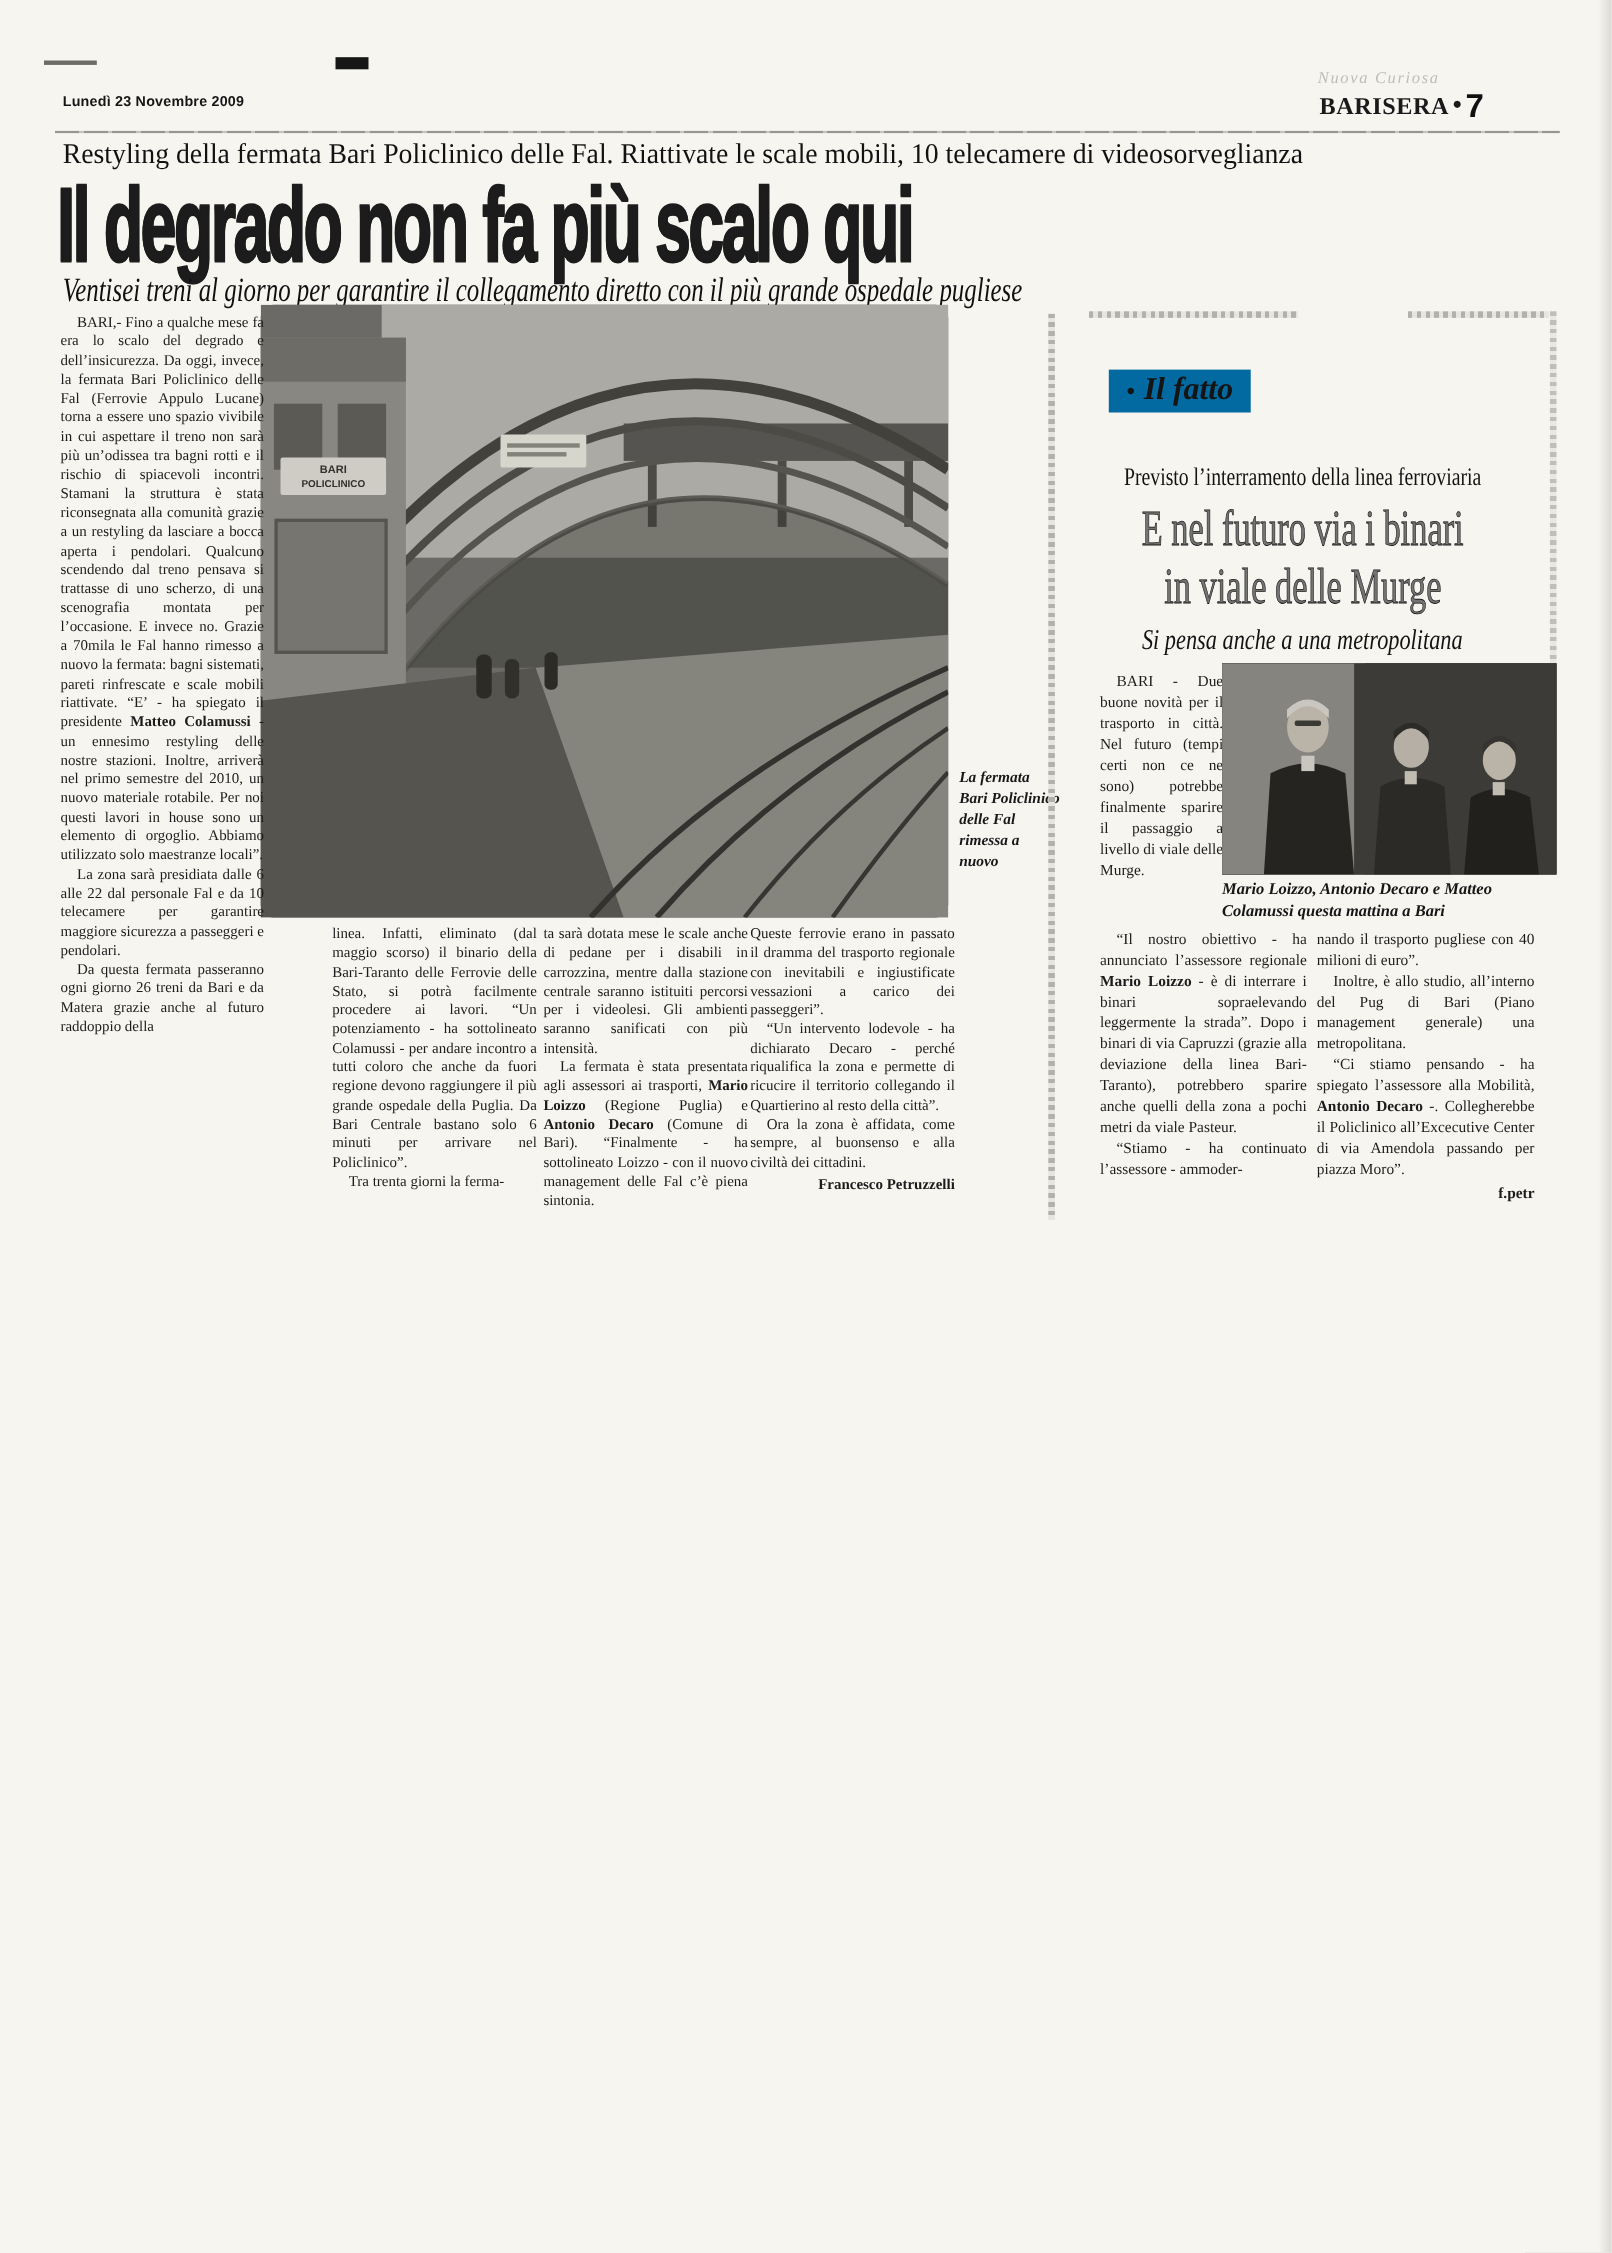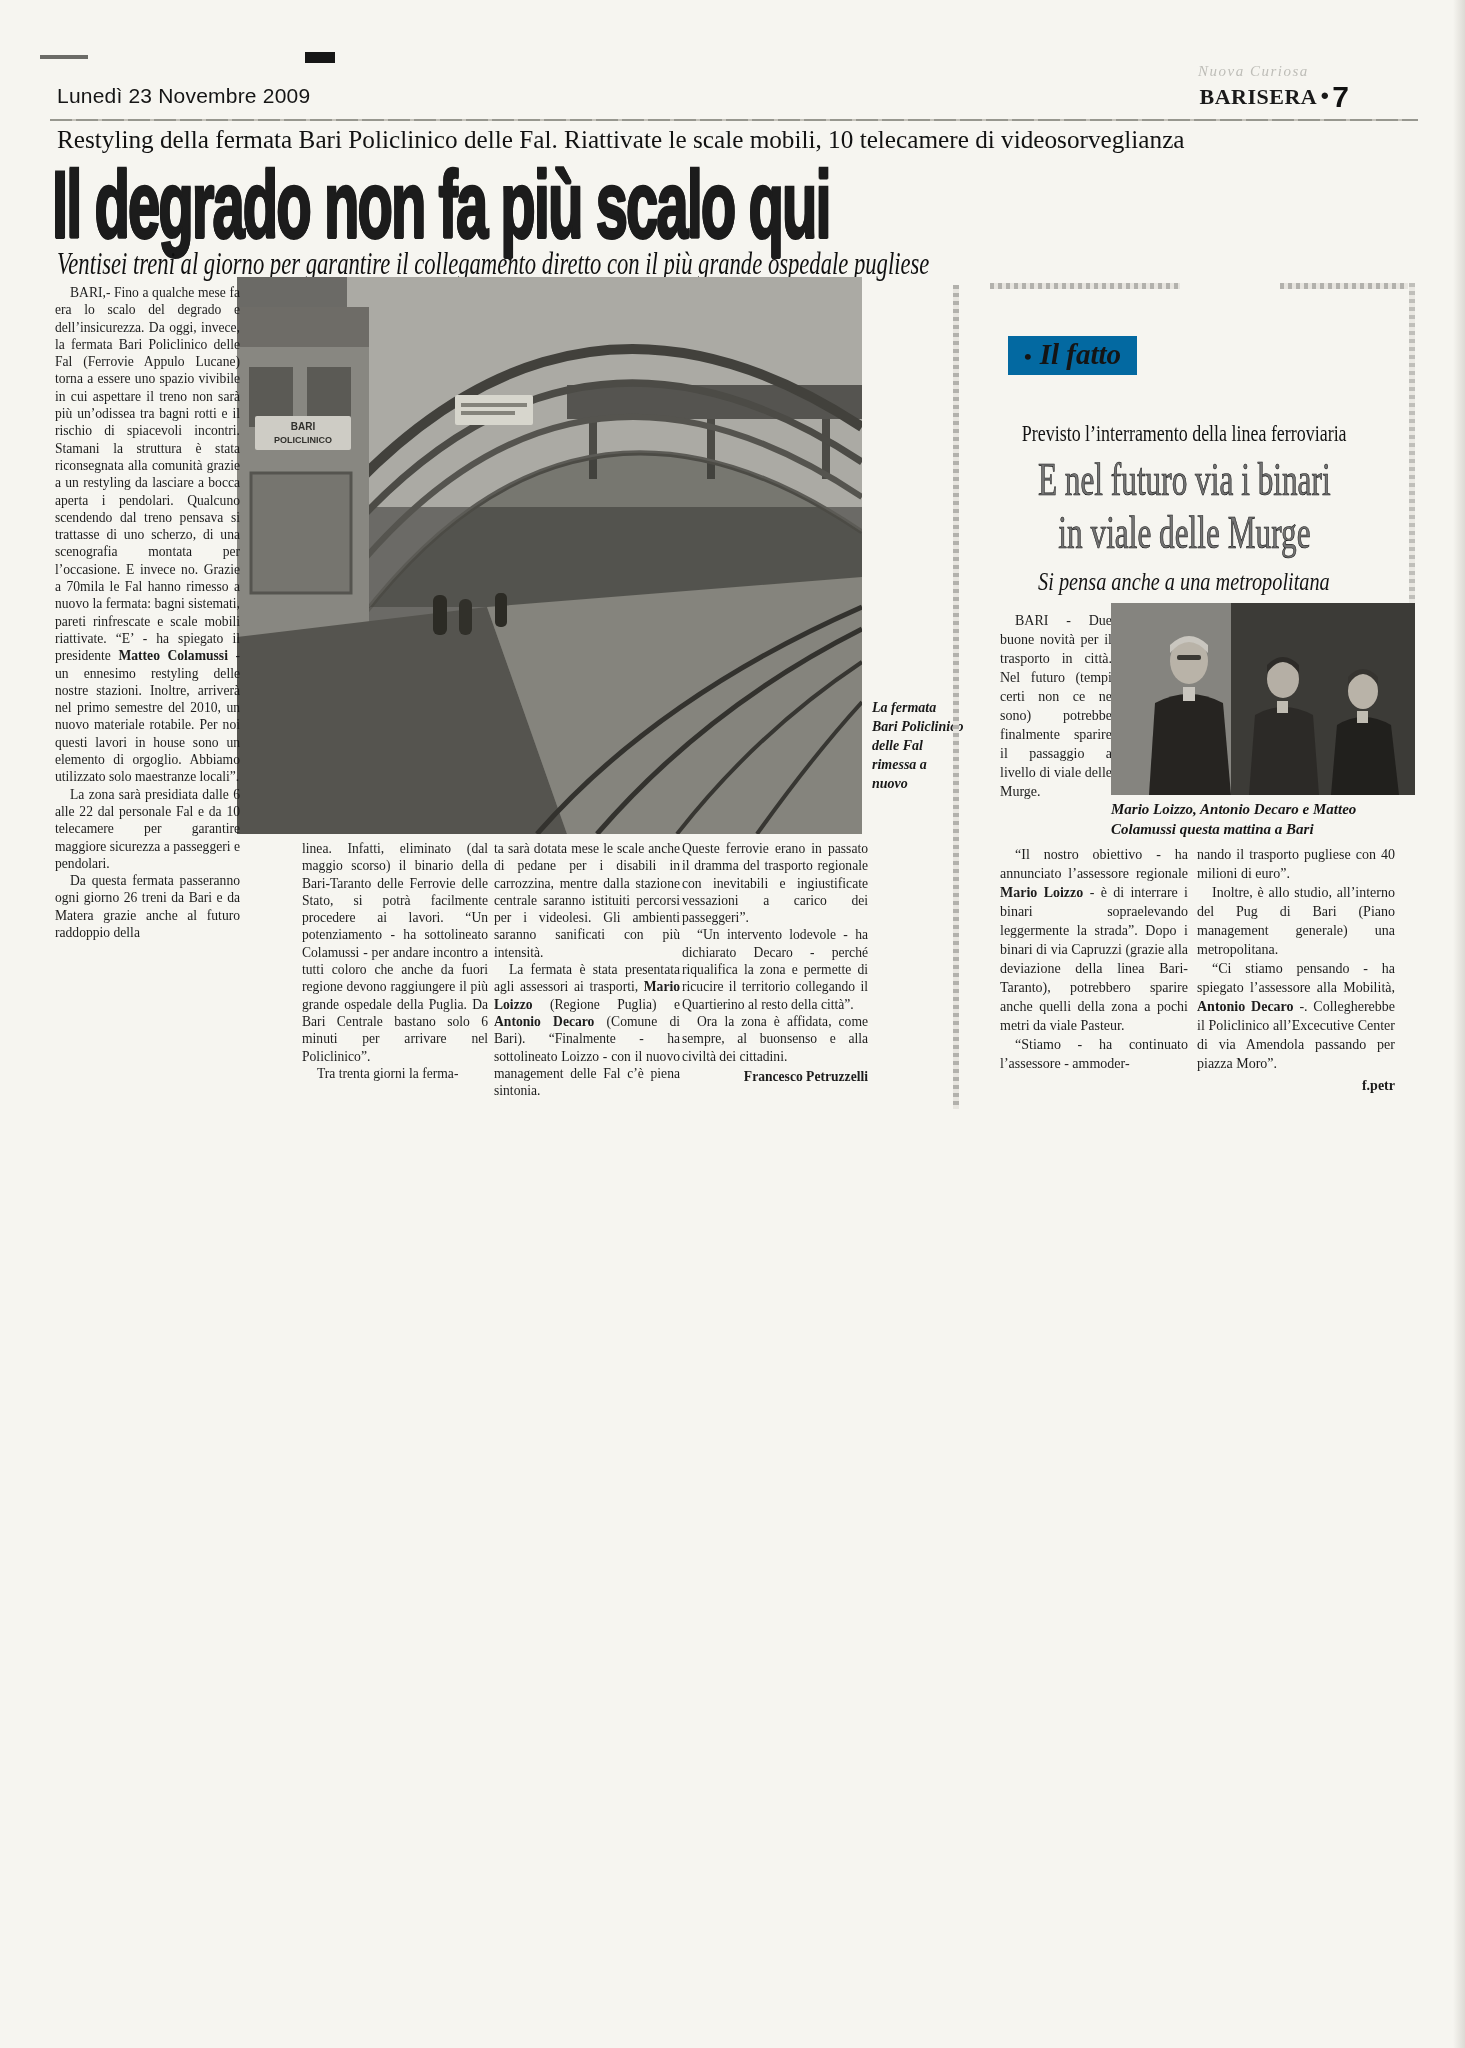--- a/index.html
+++ b/index.html
@@ -4,21 +4,21 @@
 <style>
   html,body{margin:0;padding:0;background:#dddbd6;}
   .page{position:relative;width:1465px;height:2048px;margin:0 auto;background:#f6f5f0;overflow:hidden;
         font-family:"Liberation Serif","DejaVu Serif",serif;color:#1b1b1b;}
   .page::after{content:"";position:absolute;right:0;top:0;width:12px;height:100%;
         background:linear-gradient(to left,#dcdad4,rgba(220,218,212,0));pointer-events:none;}
   .abs{position:absolute;}
 
   
   .date{left:57px;top:84px;font-family:"Liberation Sans","DejaVu Sans",sans-serif;
-        font-weight:normal;font-size:21px;letter-spacing:.2px;color:#151515;}
+        font-weight:bold;font-size:13px;letter-spacing:.2px;color:#151515;}
   .ghost{left:1198px;top:63px;font-style:italic;font-size:15px;letter-spacing:1.5px;
         color:#90908a;opacity:.55;filter:blur(.7px);}
   .masthead{right:116px;top:80px;display:flex;align-items:center;gap:3px;}
   .masthead .name{font-weight:bold;font-size:22px;letter-spacing:.5px;color:#1a1a1a;}
   .masthead .dot{font-size:15px;line-height:1;transform:translateY(-2px);color:#1a1a1a;}
   .masthead .num{font-family:"Liberation Sans","DejaVu Sans",sans-serif;font-weight:bold;font-size:30px;color:#111;}
   .rule-top{left:50px;top:119px;width:1368px;height:2px;
         background:repeating-linear-gradient(to right,#97978f 0 22px,#c4c2ba 22px 26px);}
   .mark1{left:305px;top:52px;width:30px;height:11px;background:#161616;}
   .mark2{left:40px;top:55px;width:48px;height:4px;background:#3c3c3a;opacity:.75;}

